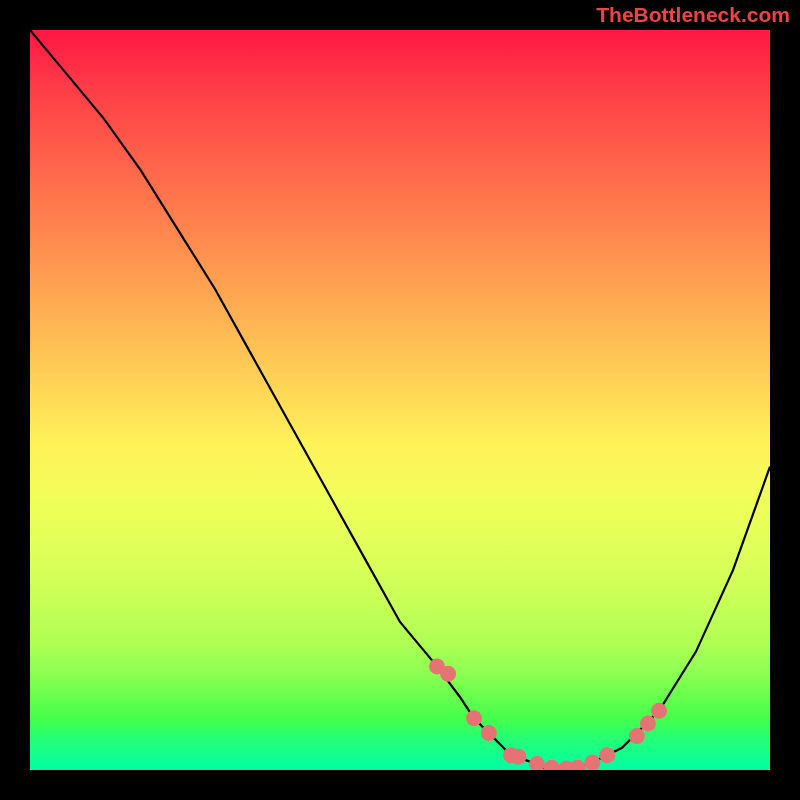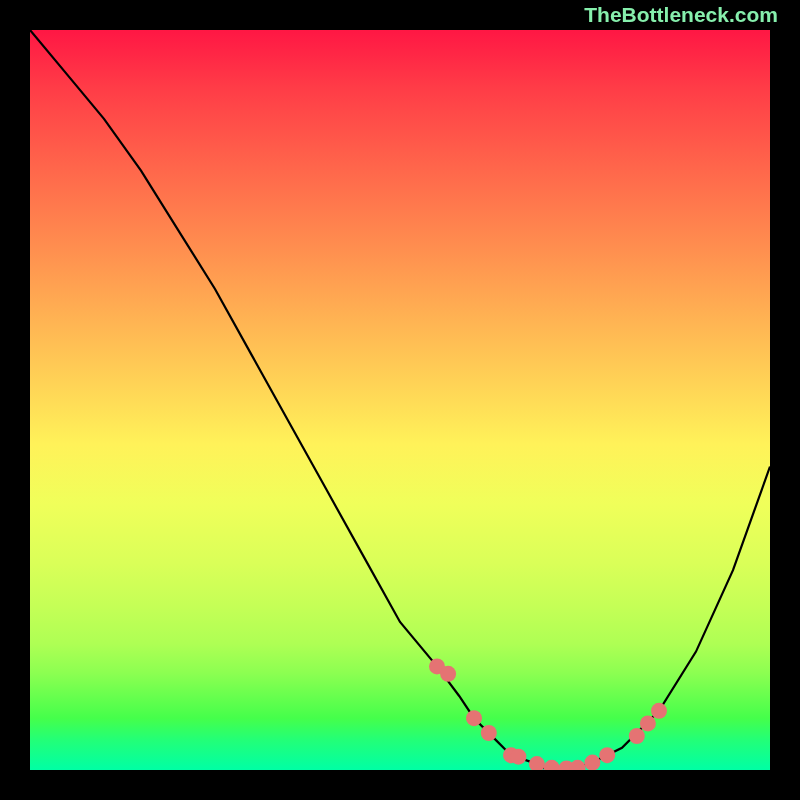--- a/index.html
+++ b/index.html
@@ -1,17 +1,17 @@
 <!DOCTYPE html>
 <html><head>
 <meta charset="utf-8">
 <style>
   * { margin: 0; padding: 0; box-sizing: border-box; }
   body { width: 800px; height: 800px; background: #000; position: relative; font-family: Arial, sans-serif; }
-  .watermark { position: absolute; top: 3px; right: 22px; color: #86efac; font-size: 21px; font-weight: bold; z-index: 10; }
+  .watermark { position: absolute; top: 3px; right: 10px; color: #ef4444; font-size: 21px; font-weight: bold; z-index: 10; }
   .plot-area { position: absolute; top: 30px; left: 30px; width: 740px; height: 740px; }
   .gradient-bg { position: absolute; top: 0; left: 0; width: 100%; height: 100%; background: linear-gradient(to bottom, #ff1744 0%, #ff3d47 8%, #ff5c4a 16%, #ff7a4d 24%, #ff9850 32%, #ffb653 40%, #ffd456 48%, #fff259 56%, #f0ff5a 64%, #daff58 72%, #c4ff56 78%, #aeff54 83%, #8bff51 87%, #68ff4e 90%, #45ff4b 93%, #22ff78 96%, #00ffa5 100%); }
   svg.curve { position: absolute; top: 0; left: 0; width: 100%; height: 100%; }
 </style>
 </head>
 <body>
 
 <div class="watermark">TheBottleneck.com</div>
 
 <div class="plot-area">

